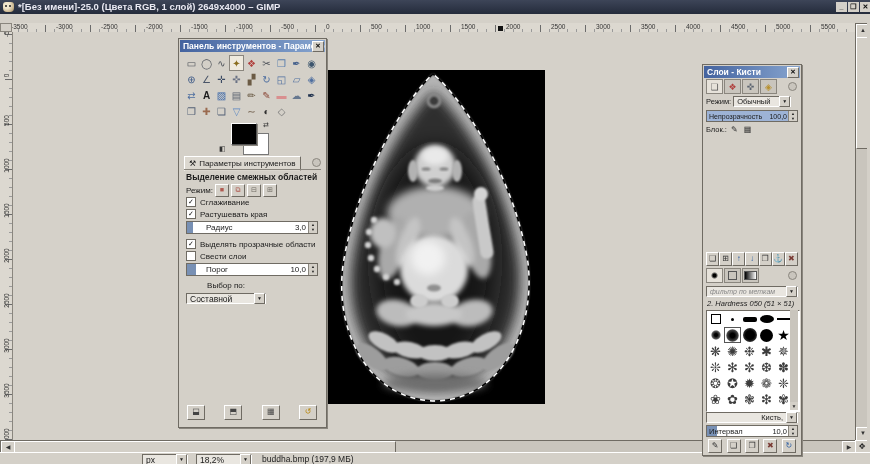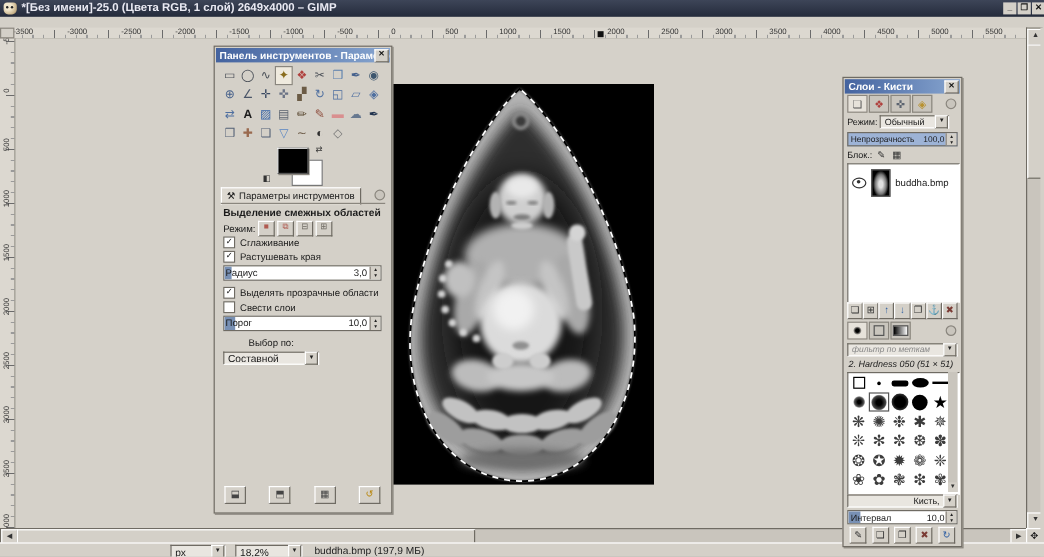--- a/index.html
+++ b/index.html
@@ -83,21 +83,21 @@
   .opt-sep{left:5px;top:130px;width:137px;height:1px;background:#8a867e;}
   .opt-header{left:7px;top:133px;font-size:8.5px;font-weight:bold;white-space:nowrap;}
   .mode-row{left:7px;top:145px;display:flex;align-items:center;gap:2px;font-size:8px;}
   .mode-btn{width:12px;height:11px;background:#d4d0c8;border:1px solid;border-color:#fff #6f6b63 #6f6b63 #fff;
             font-size:7px;line-height:10px;text-align:center;}
   .cb-row{left:7px;top:0;display:flex;align-items:center;gap:4px;font-size:8px;white-space:nowrap;}
   .cb-box{width:8px;height:8px;background:#fff;border:1px solid #6f6b63;font-size:7px;line-height:7px;text-align:center;color:#111;flex:0 0 auto;}
   .spinslider{left:7px;width:132px;height:13px;background:#fff;border:1px solid #6f6b63;box-sizing:border-box;
               display:flex;align-items:center;position:absolute;overflow:hidden;}
   .ss-fill{position:absolute;left:0;top:0;bottom:0;background:#7890b4;}
-  .ss-label{position:relative;padding-left:1px;font-size:8px;flex:1;white-space:nowrap;}
+  .ss-label{position:relative;padding-left:19px;font-size:8px;flex:1;white-space:nowrap;}
   .ss-val{position:relative;font-size:8px;padding-right:2px;}
   .ss-spin{position:relative;width:8px;height:100%;background:#d4d0c8;border-left:1px solid #8a867e;
            font-size:4px;line-height:5px;text-align:center;color:#222;flex:0 0 auto;}
   .selby-row{left:7px;top:242px;display:flex;align-items:center;gap:3px;font-size:8px;flex-direction:column;}
   .tb-bottom{left:8px;top:366px;width:130px;display:flex;justify-content:space-between;}
   .mini-btn{width:16px;height:13px;background:#d4d0c8;text-align:center;font-size:8px;line-height:12px;}
 
   #dock{left:702px;top:33px;width:98px;height:390px;margin-top:31px;}
   .dock-tabs{position:absolute;left:3px;display:flex;gap:1px;}
   .dtab{width:17px;height:15px;background:#c9c5bd;border:1px solid #8a867e;box-sizing:border-box;
@@ -422,27 +422,20 @@
       <span style="font-size:7px;padding-right:1px;">100,0</span>
       <span class="ss-spin" style="height:10px;">▲<br>▼</span>
     </div>
 
     <div class="drow" style="top:59px;">
       <span>Блок.:</span>
       <span class="ico-btn" style="width:11px;height:11px;">✎</span>
       <span class="ico-btn" style="width:11px;height:11px;">▦</span>
     </div>
 
-    <div id="layer-list" class="abs in">
-      <div id="layer-row">
-        <span class="eye"></span>
-        <span id="layer-thumb"></span>
-        <span id="layer-name">buddha.bmp</span>
-      </div>
-    </div>
 
     <div class="btn-row" id="layer-btns" style="top:187px;">
         <span class="ico-btn out" style="color: rgb(51, 51, 51);">❏</span>
         <span class="ico-btn out" style="color: rgb(51, 51, 51);">⊞</span>
         <span class="ico-btn out" style="color: rgb(46, 95, 163);">↑</span>
         <span class="ico-btn out" style="color: rgb(46, 95, 163);">↓</span>
         <span class="ico-btn out" style="color: rgb(51, 51, 51);">❐</span>
         <span class="ico-btn out" style="color: rgb(51, 51, 51);">⚓</span>
         <span class="ico-btn out" style="color: rgb(122, 59, 52);">✖</span>
       </div>

